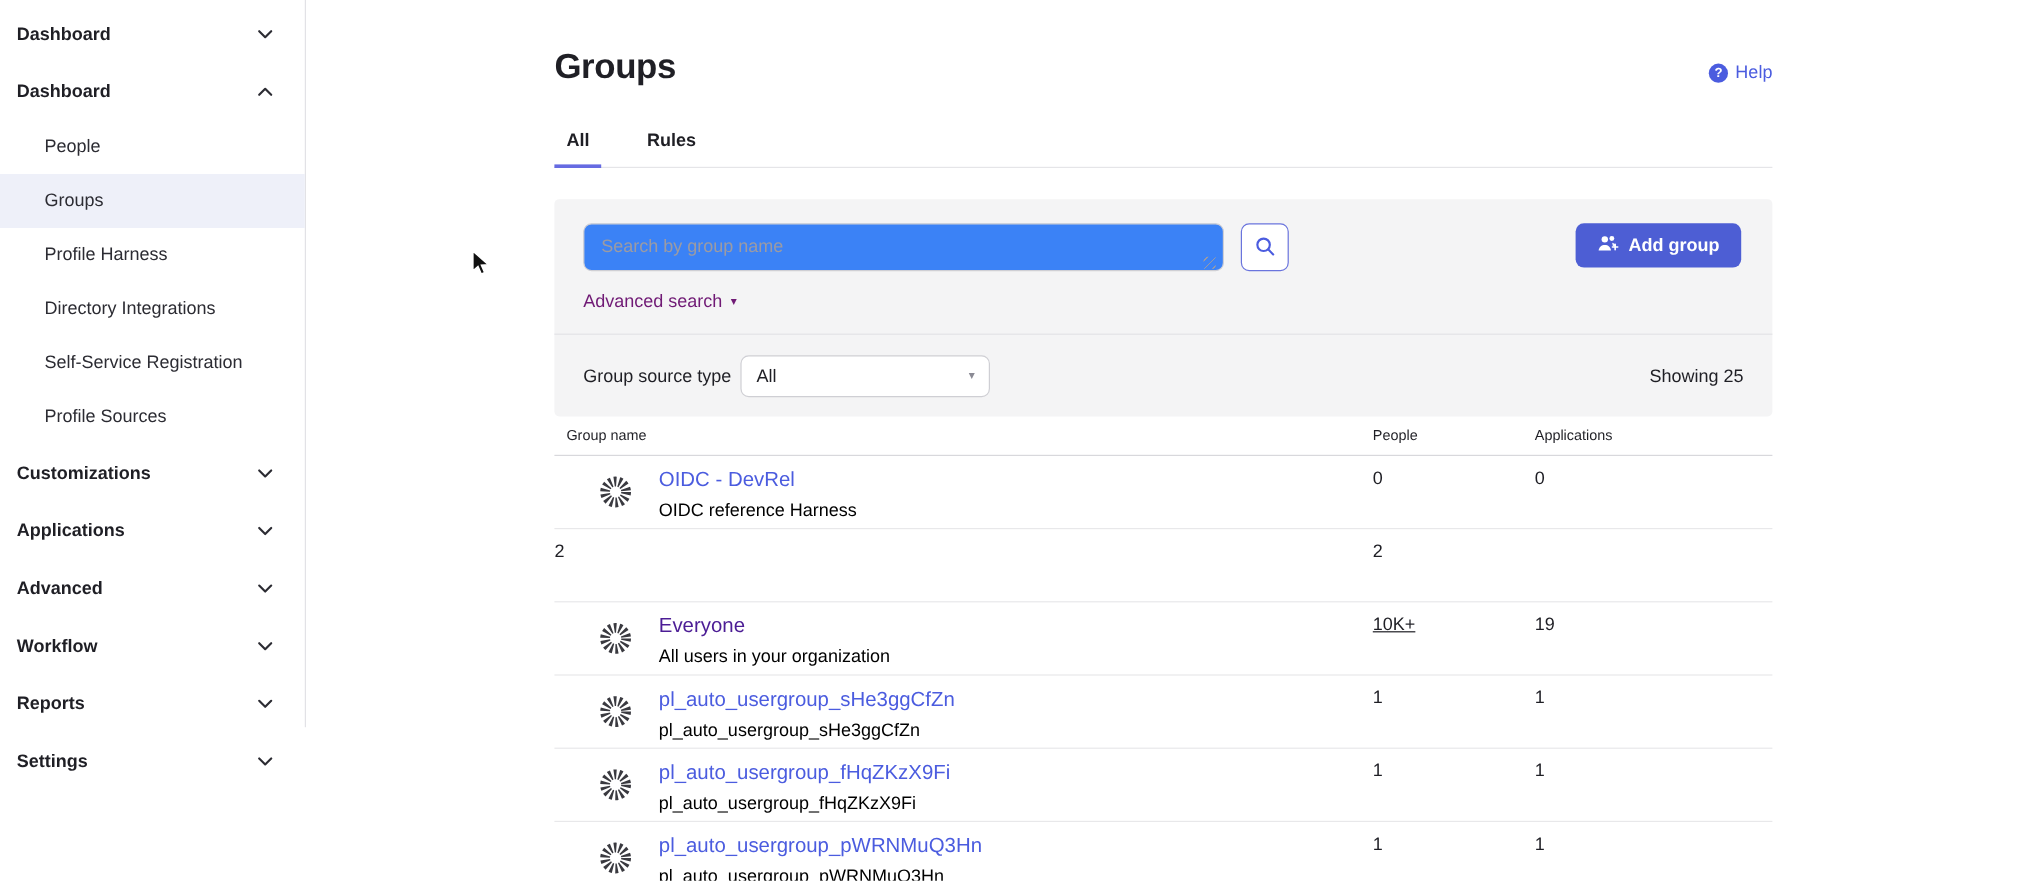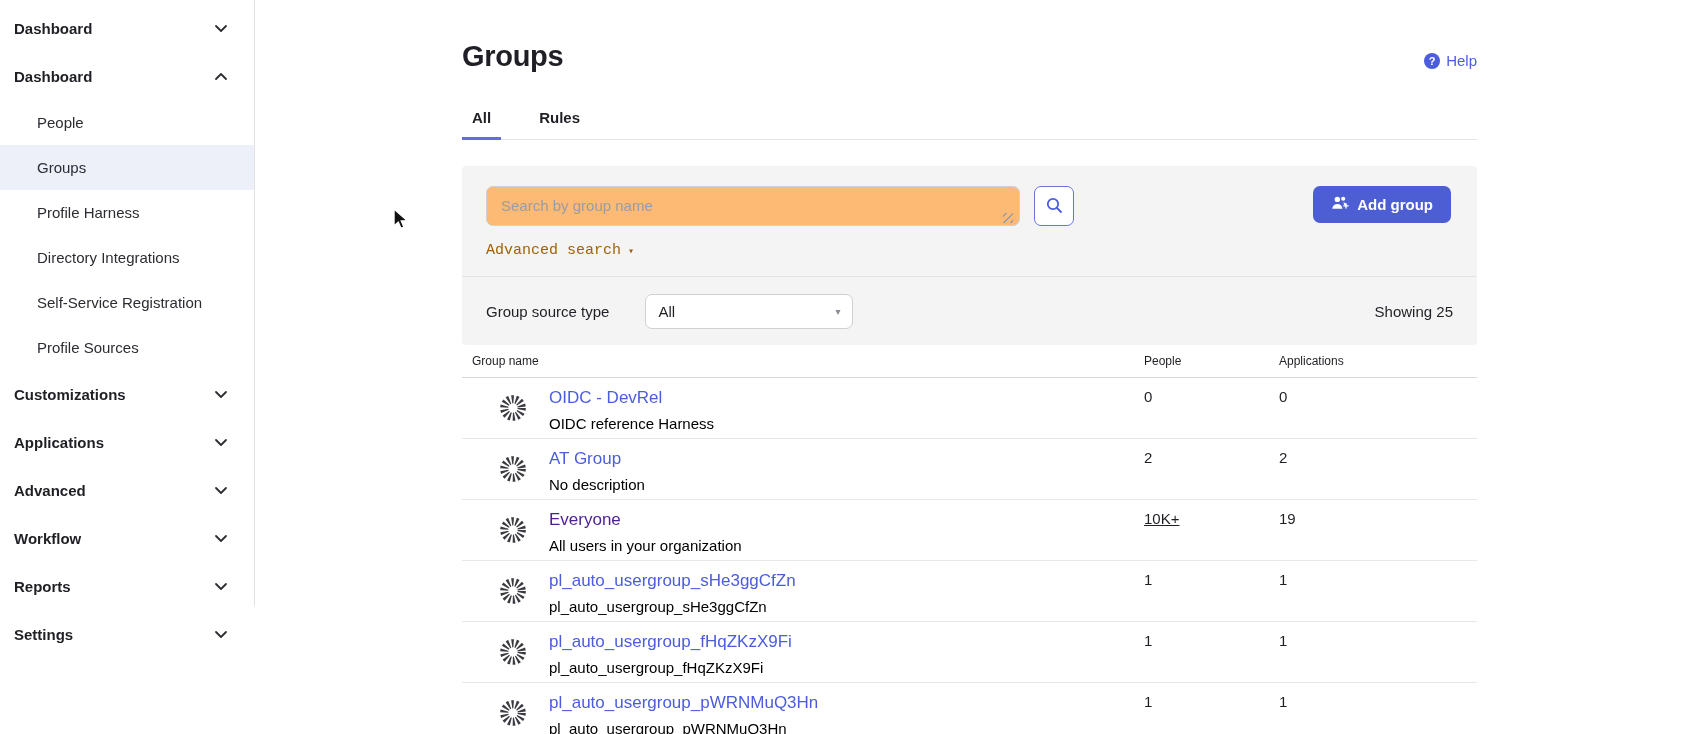--- a/index.html
+++ b/index.html
@@ -28,38 +28,38 @@
     display:flex; align-items:center; justify-content:center; }
 
   .tabs { display:flex; gap:28px; margin-top:36px; border-bottom:1px solid #e5e5e8; }
   .tab { padding:0 10px 13px 10px; font-size:15px; font-weight:700; position:relative; cursor:pointer; }
   .tab .underline { display:none; }
   .tab.active .underline { display:block; position:absolute; left:0; right:0; bottom:-1px; height:3px; }
 
   
   .panel { margin-top:26px; background:#f4f4f5; border-radius:4px; padding:20px 24px 16px 24px; }
   .search-row { display:flex; align-items:flex-start; }
-  .search-box { width:534px; height:40px; background:#fdba74; border:1px solid #cfcfd4; border-radius:7px;
+  .search-box { width:534px; height:40px; background:#3b82f6; border:1px solid #cfcfd4; border-radius:7px;
     font-size:15px; padding:10px 24px 10px 14px; resize:none; overflow:hidden; color:#1f1f25;
     font-family:"Liberation Sans","DejaVu Sans",sans-serif; position:relative; }
   .search-box::placeholder { color:#9b9ba4; }
   .search-wrap { position:relative; }
   .resize-grip { position:absolute; right:7px; bottom:7px; width:10px; height:10px;
     background:repeating-linear-gradient(135deg,transparent 0 2px,#9b9ba4 2px 3px,transparent 3px 5px); }
   .search-btn { margin-left:14px; width:40px; height:40px; background:#fff; border:1px solid #6a74dd;
     border-radius:7px; display:flex; align-items:center; justify-content:center; cursor:pointer; }
   .add-group-btn { margin-left:auto; margin-right:2px; height:37px; padding:0 18px; border:none; border-radius:7px;
     color:#fff; font-size:15px; font-weight:700; display:flex; align-items:center; gap:8px; cursor:pointer;
     font-family:"Liberation Sans","DejaVu Sans",sans-serif;text-align:right; }
   .adv-search { margin-top:12px; font-size:15px; display:inline-flex; align-items:center; gap:7px;
     cursor:pointer; text-decoration:none; }
   .adv-search .caret { font-size:10px; }
   .panel-divider { border:none; border-top:1px solid #e3e3e6; margin:17px -24px 0 -24px; }
   .source-row { margin-top:17px; display:flex; align-items:center; }
-  .source-label { font-size:15px; margin-right:36px; }
+  .source-label { font-size:15px; margin-right:8px; }
   .select-box { width:208px; height:35px; background:#fff; border:1px solid #cfcfd4; border-radius:7px;
     display:flex; align-items:center; justify-content:space-between; padding:0 12px; font-size:15px; cursor:pointer; }
   .select-box .caret { color:#8a8a94; font-size:10px; }
   .showing { margin-left:auto; font-size:15px; }
 
   
   .grid-row { display:grid; grid-template-columns:682px 135px 1fr; align-items:start; }
   .thead { border-bottom:1px solid #d8d8dc; }
   .thead .cell { font-size:12px; font-weight:500; padding:9px 0 9px 0; }
   .thead .cell.first { padding-left:10px; }
@@ -208,21 +208,21 @@
                   <path d="M1.2 15.5c.4-3.4 2.7-5.3 5.8-5.3s5.4 1.9 5.8 5.3z"></path>
                   <circle cx="13.6" cy="4.2" r="2.3"></circle>
                   <path d="M13.9 8.2c2 .4 3.3 1.7 3.7 3.4h-3z" opacity=".95"></path>
                   <path d="M14.2 12.2h5M16.7 9.7v5" stroke="#fff" stroke-width="1.5" fill="none" stroke-linecap="round"></path>
                 </svg>
             </span>
             <span>Add group</span>
           </button>
         </div>
 
-        <a class="adv-search acc" style="color: #a16207; font-family: Liberation Mono, monospace;">
+        <a class="adv-search acc" style="color: #701a75;">
           <span>Advanced search</span>
           <span class="caret">▾</span>
         </a>
 
         <hr class="panel-divider">
 
         <div class="source-row">
           <span class="source-label">Group source type</span>
           <div class="select-box">
             <span>All</span>
@@ -246,29 +246,20 @@
           <span class="name-lines">
             <a class="g-name acc" style="color: rgb(75, 92, 223);">OIDC - DevRel</a>
             <div class="g-desc">OIDC reference Harness</div>
           </span>
         </div>
         <span class="num">0</span>
         <span class="num">0</span>
       </div>
 
       <div class="grid-row trow">
-        <div class="name-cell">
-          <span class="group-avatar"><svg width="28" height="28" viewBox="0 0 24 24">
-                <circle cx="12" cy="12" r="7.5" fill="none" stroke="#3a3a40" stroke-width="7" stroke-dasharray="1.7 1.7"></circle>
-              </svg></span>
-          <span class="name-lines">
-            <a class="g-name acc" style="color: rgb(75, 92, 223);">AT Group</a>
-            <div class="g-desc">No description</div>
-          </span>
-        </div>
         <span class="num">2</span>
         <span class="num">2</span>
       </div>
 
       <div class="grid-row trow">
         <div class="name-cell">
           <span class="group-avatar"><svg width="28" height="28" viewBox="0 0 24 24">
                 <circle cx="12" cy="12" r="7.5" fill="none" stroke="#3a3a40" stroke-width="7" stroke-dasharray="1.7 1.7"></circle>
               </svg></span>
           <span class="name-lines">

